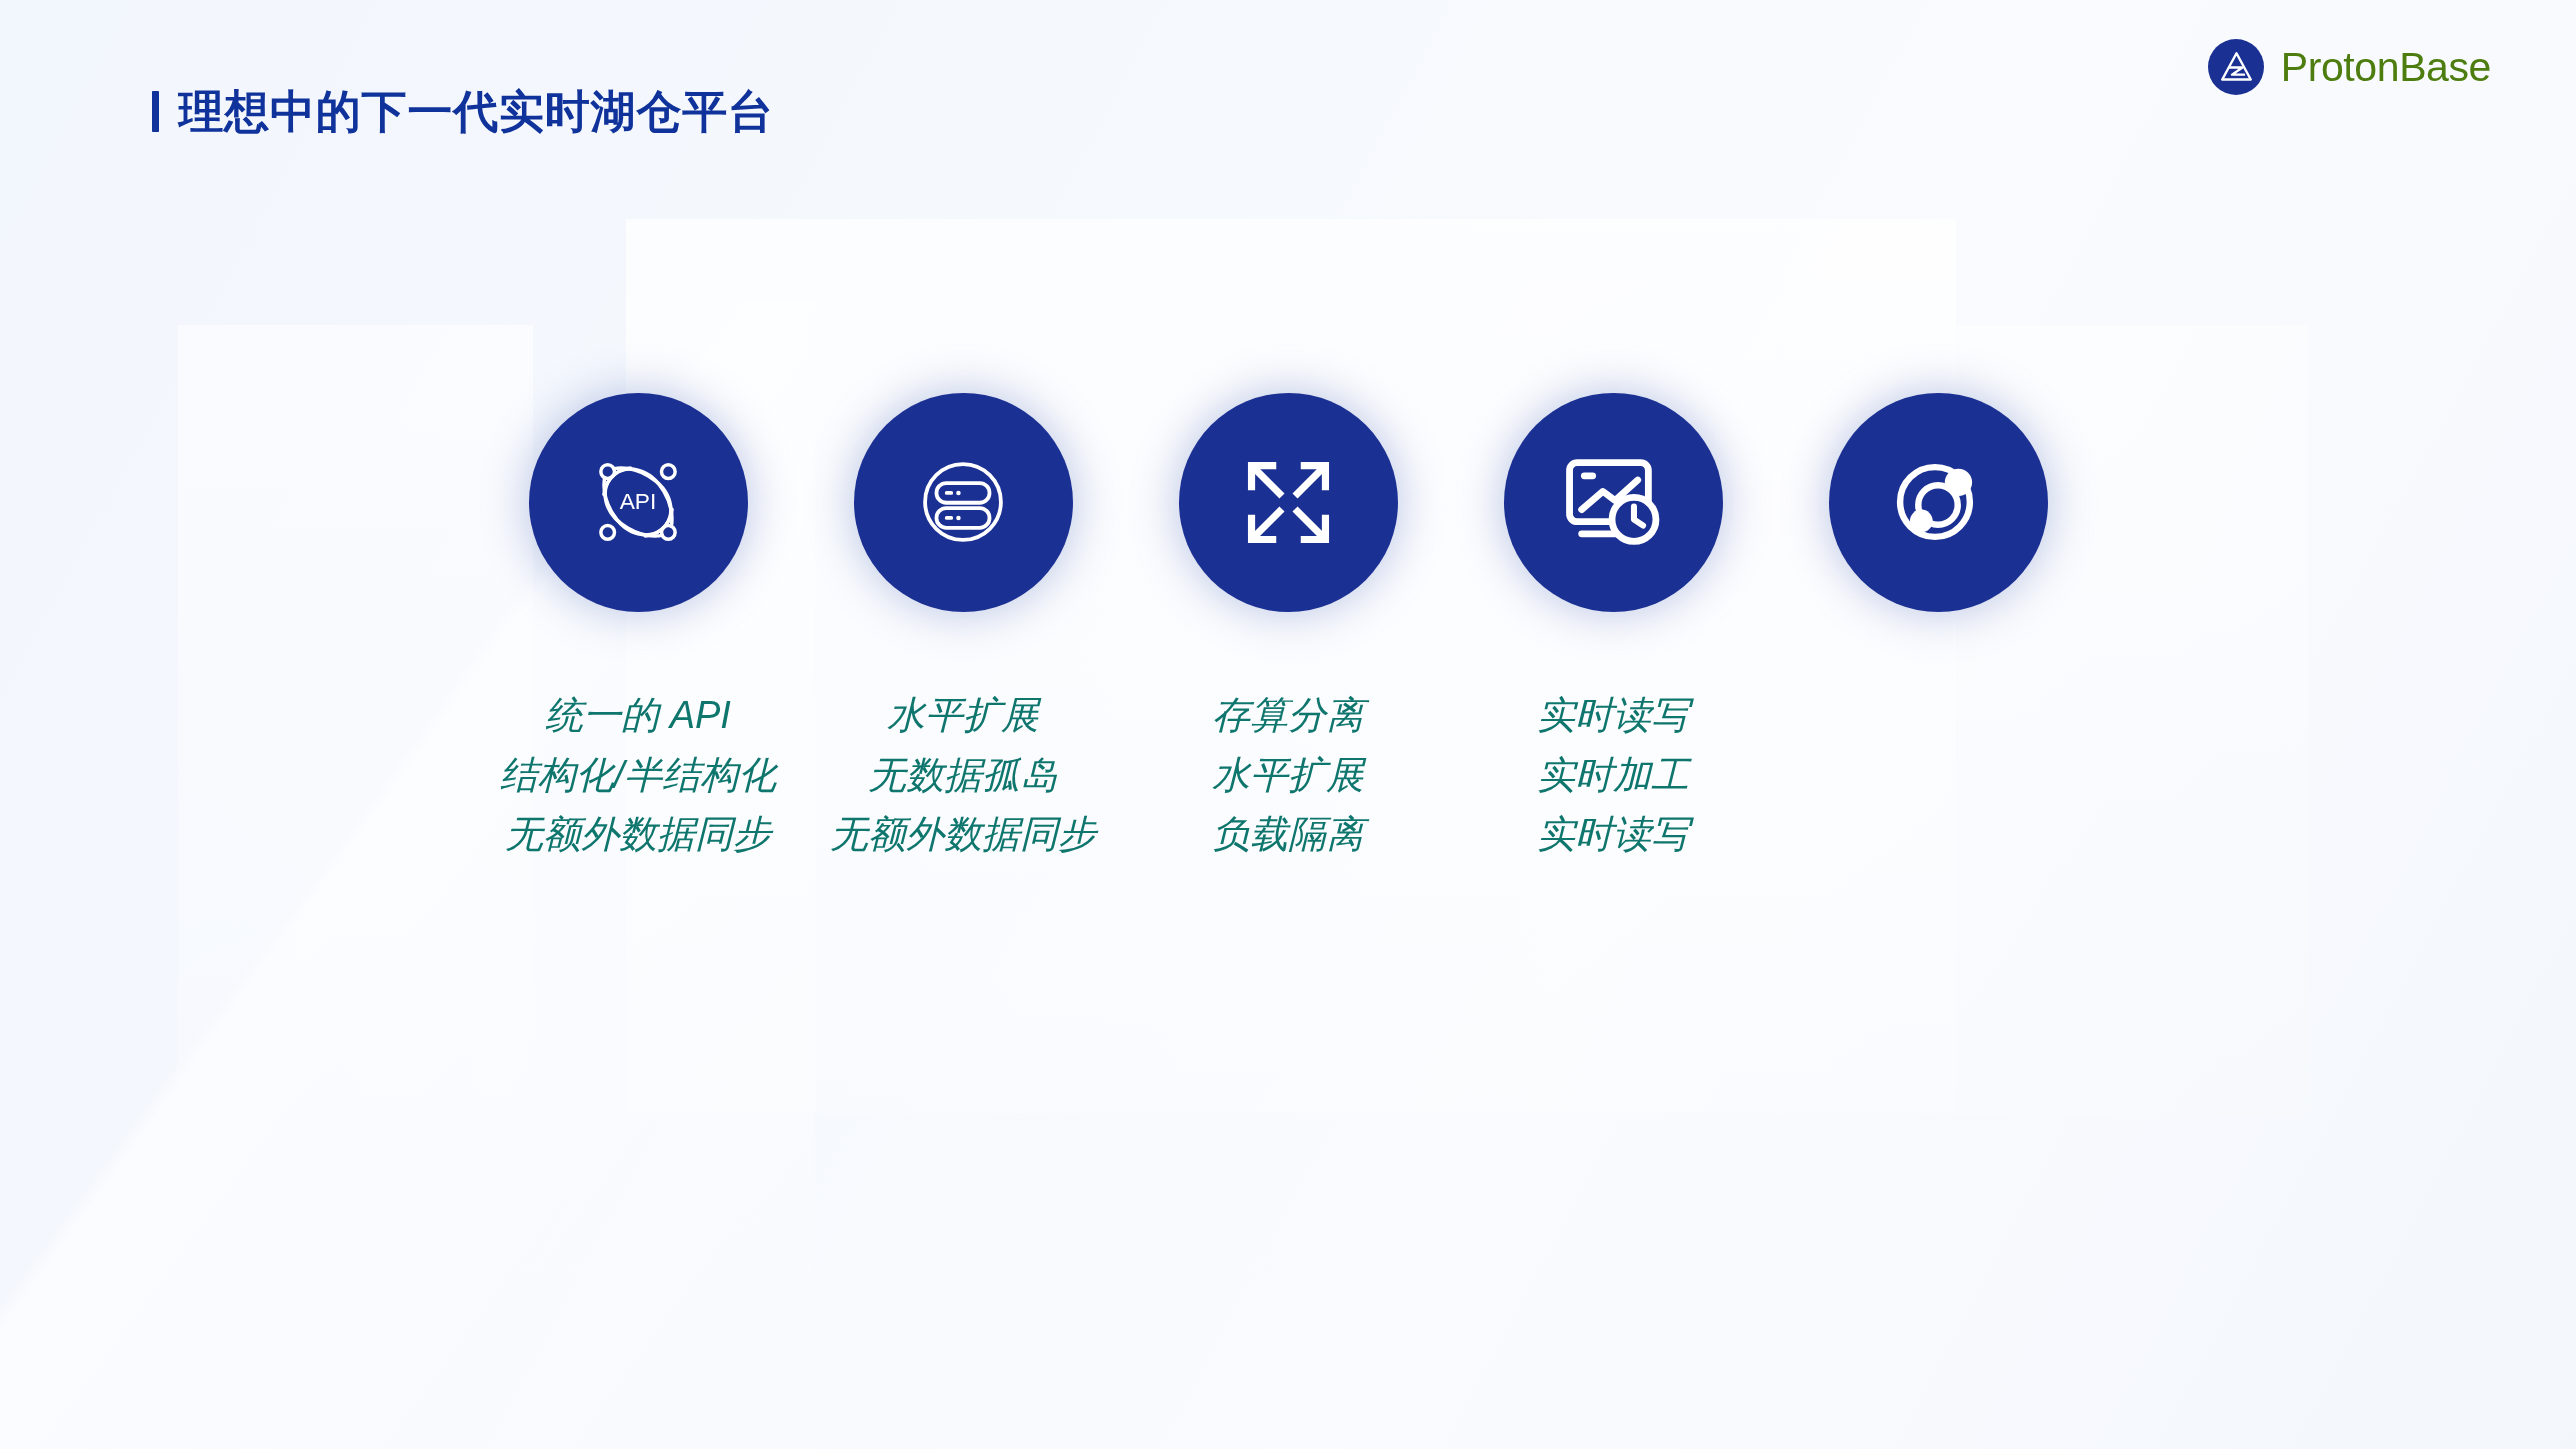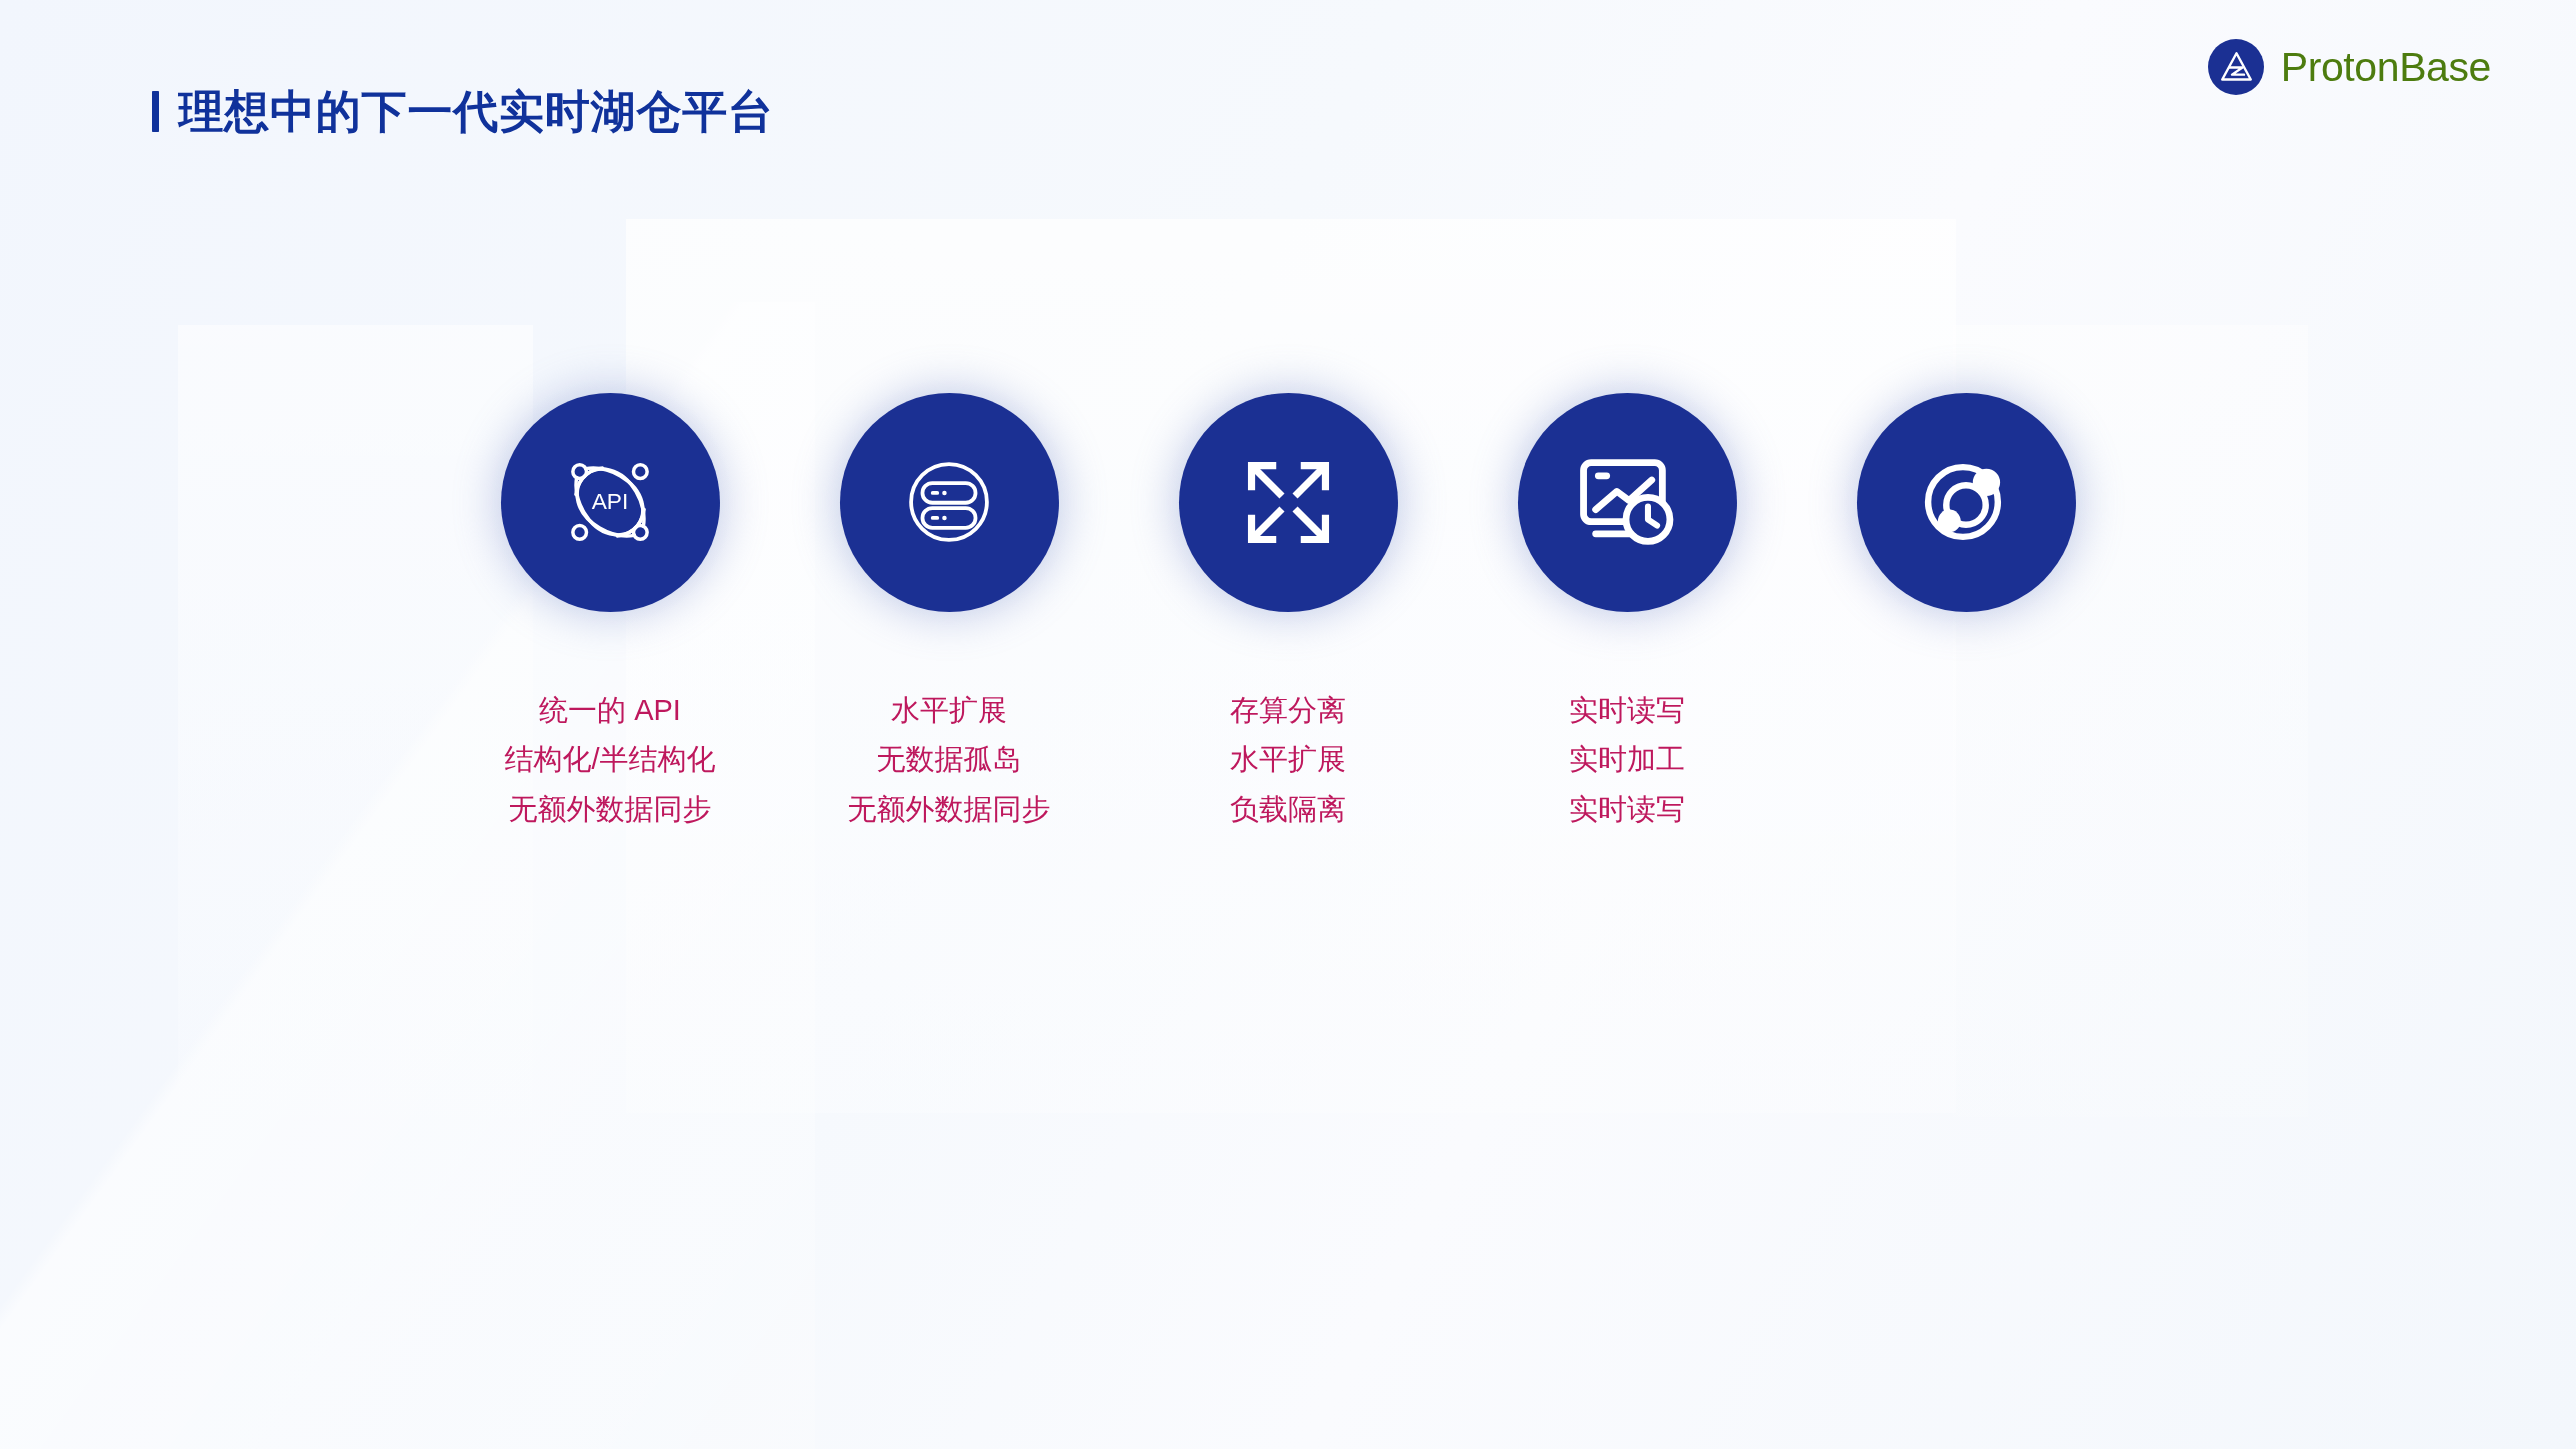--- a/index.html
+++ b/index.html
@@ -114,21 +114,21 @@
 
   
   .features {
     position: absolute;
     left: 0;
     top: 355px;
     width: 2576px;
     display: flex;
     justify-content: center;
     align-items: flex-start;
-    gap: 14px;
+    gap: 0;
   }
   .feature {
     width: 325px;
     display: flex;
     flex-direction: column;
     align-items: center;
     position: relative;
   }
   .icon-halo {
     width: 294px;
@@ -159,25 +159,26 @@
   }
 
   .labels {
     margin-top: 45px;
     display: flex;
     flex-direction: column;
     align-items: center;
     gap: 16px;
   }
   .label-line {
-    font-size: 29px;
-    color: #be185d;
+    font-size: 38px;
+    color: #0f766e;
     line-height: 1.15;
     white-space: nowrap;
     font-weight: 400;
+    font-style: italic;
   }
 </style>
 </head>
 <body>
 
 <div class="bg-layer"></div>
 <div class="bg-diag"></div>
 <div class="bg-panel bg-panel-left"></div>
 <div class="bg-panel bg-panel-wide"></div>
 <div class="bg-panel bg-panel-right"></div>

